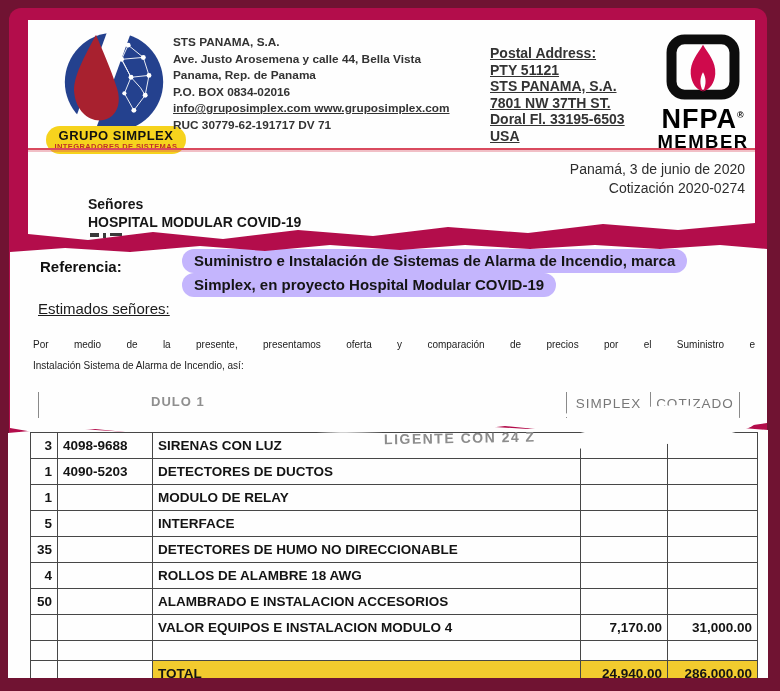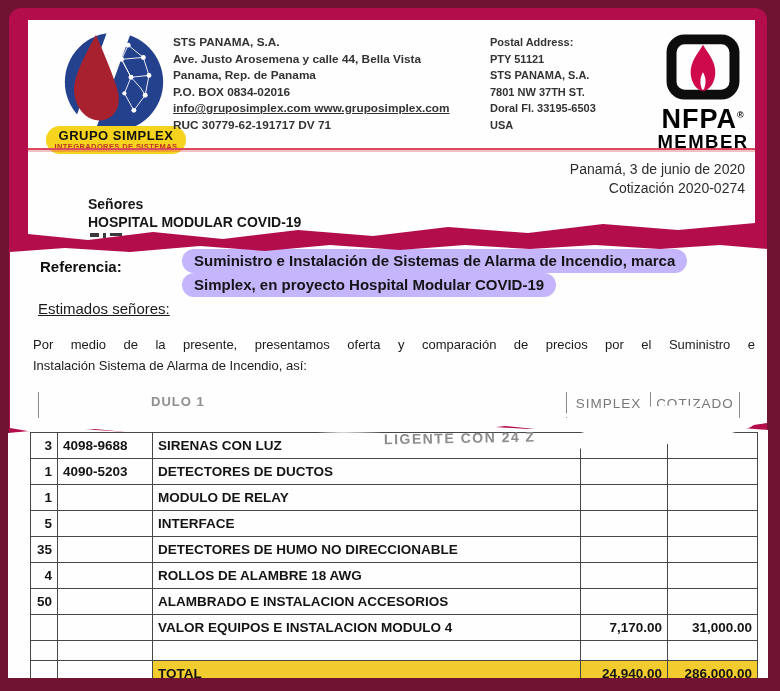--- a/index.html
+++ b/index.html
@@ -18,41 +18,41 @@
     clip-path:polygon(0px 9px,55px 4px,120px 8px,190px 2px,255px 7px,320px 1px,390px 6px,455px 1px,520px 5px,585px 1px,650px 6px,710px 2px,760px 6px,760px 254px,0px 254px);}
 
   
   .logo-block{position:absolute;left:18px;top:10px;width:148px;}
   .logo-svg{display:block;margin-left:16px;}
   .pill{position:absolute;left:0;top:96px;width:140px;background:#f6d31d;border-radius:14px;text-align:center;padding:2px 0 3px;}
   .pill-name{font-size:13px;font-weight:bold;color:#111;letter-spacing:.5px;}
   .pill-tag{font-size:7.5px;font-weight:bold;color:#c03227;letter-spacing:.4px;margin-top:-1px;}
   .company{position:absolute;left:145px;top:14px;font-size:11.8px;font-weight:bold;color:#333;line-height:16.5px;}
   .company .uline{text-decoration:underline;}
-  .postal{position:absolute;left:462px;top:14px;font-size:11px;font-weight:bold;color:#333;line-height:16.5px;}
+  .postal{position:absolute;left:462px;top:25px;font-size:14px;font-weight:bold;color:#333;line-height:16.5px;text-decoration:underline;}
   .nfpa{position:absolute;left:622px;top:14px;width:106px;text-align:center;}
   .nfpa-name{font-size:27px;font-weight:bold;color:#000;letter-spacing:1px;line-height:26px;margin-top:-2px;}
   .nfpa-reg{font-size:9px;vertical-align:super;}
   .nfpa-member{font-size:18.5px;font-weight:bold;color:#000;letter-spacing:1.5px;line-height:20px;}
   .red-rule{position:absolute;left:0;top:128px;width:727px;height:2px;background:#d94a5e;box-shadow:0 2px 0 rgba(217,74,94,.35);}
   .dateline{position:absolute;right:10px;top:140px;text-align:right;font-size:14px;color:#2d2d2d;line-height:19px;}
   .recipient{position:absolute;left:60px;top:175px;font-size:14px;font-weight:bold;color:#161616;line-height:18px;}
   .remnant{position:absolute;left:62px;top:213px;height:5px;}
   .remnant span{display:inline-block;background:#3a3a3a;height:4px;margin-right:4px;vertical-align:top;}
   .remnant span:nth-child(1){width:9px;}
   .remnant span:nth-child(2){width:3px;height:5px;}
   .remnant span:nth-child(3){width:12px;height:3px;}
 
   
   .ref-label{position:absolute;left:30px;top:15px;font-size:15px;font-weight:bold;color:#101010;}
   .ref-high{position:absolute;left:172px;top:6px;width:575px;}
   .hl{display:inline-block;background:#c4b5fd;color:#151515;font-weight:bold;font-size:15px;line-height:19px;padding:2px 12px 3px;border-radius:12px;}
   .hl2{margin-top:0px;}
   .greeting{position:absolute;left:28px;top:57px;font-size:15px;color:#1b1b1b;text-decoration:underline;}
-  .bodytext{position:absolute;left:23px;top:91px;width:722px;font-size:13px;color:#1b1b1b;line-height:21px;}
+  .bodytext{position:absolute;left:23px;top:91px;width:722px;font-size:10px;color:#1b1b1b;line-height:21px;}
   .justify-line{text-align:justify;text-align-last:justify;}
   .header-table{position:absolute;left:28px;top:149px;width:702px;}
   .ht-row1{display:flex;height:25px;border:1.6px solid #6e6e6e;box-sizing:border-box;}
   .ht-title{flex:1;font-size:13.5px;color:#5f5f5f;letter-spacing:.5px;line-height:22px;padding-left:8px;}
   .ht-c1{width:84px;border-left:1.6px solid #6e6e6e;box-sizing:border-box;}
   .ht-c2{width:89px;border-left:1.6px solid #6e6e6e;box-sizing:border-box;}
   .ht-row2{display:flex;height:26px;border-left:1.6px solid #8a8a8a;border-right:1.6px solid #8a8a8a;box-sizing:border-box;position:relative;}
   .ht-row2 .spacer{flex:1;position:relative;}
   .frag{position:absolute;left:112px;top:2px;font-size:13px;color:#8f8f8f;letter-spacing:1px;font-weight:600;}
   .hdr{font-size:13.5px;color:#787878;letter-spacing:1px;text-align:center;line-height:24px;border-left:1.6px solid #8a8a8a;}

